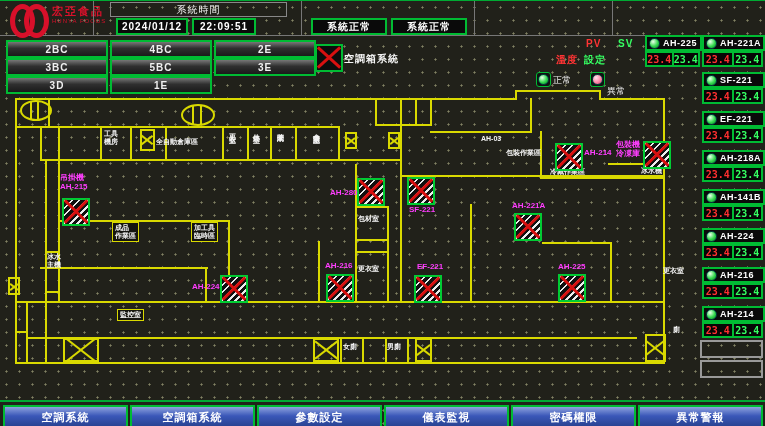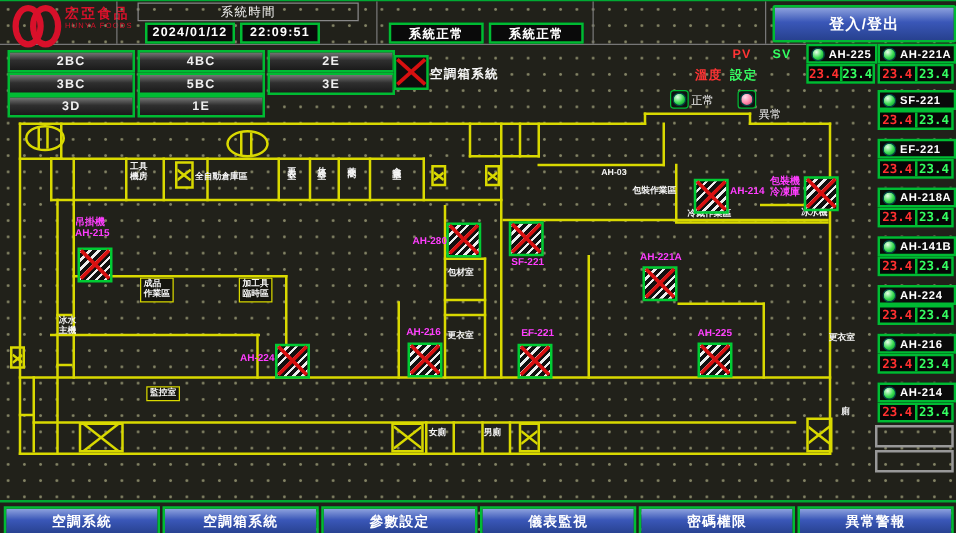--- a/index.html
+++ b/index.html
@@ -99,21 +99,20 @@
     <div class="hdr-div" style="left:612px"></div>
 
     <div class="hdr-label" style="left:110px;width:175px">系統時間</div>
     <div class="hdr-val" style="left:116px;width:68px">2024/01/12</div>
     <div class="hdr-val" style="left:192px;width:60px">22:09:51</div>
 
     <div class="hdr-val" style="left:311px;width:72px">系統正常</div>
     <div class="hdr-val" style="left:391px;width:72px">系統正常</div>
 
 
-    <div id="login-btn">登入/登出</div>
   </div>
 
   <div id="floor-btns">
       <div class="floor-btn" style="left: 6px; top: 39px;">2BC</div>
       <div class="floor-btn" style="left: 110px; top: 39px;">4BC</div>
       <div class="floor-btn" style="left: 214px; top: 39px;">2E</div>
       <div class="floor-btn" style="left: 6px; top: 57px;">3BC</div>
       <div class="floor-btn" style="left: 110px; top: 57px;">5BC</div>
       <div class="floor-btn" style="left: 214px; top: 57px;">3E</div>
       <div class="floor-btn" style="left: 6px; top: 75px;">3D</div>

